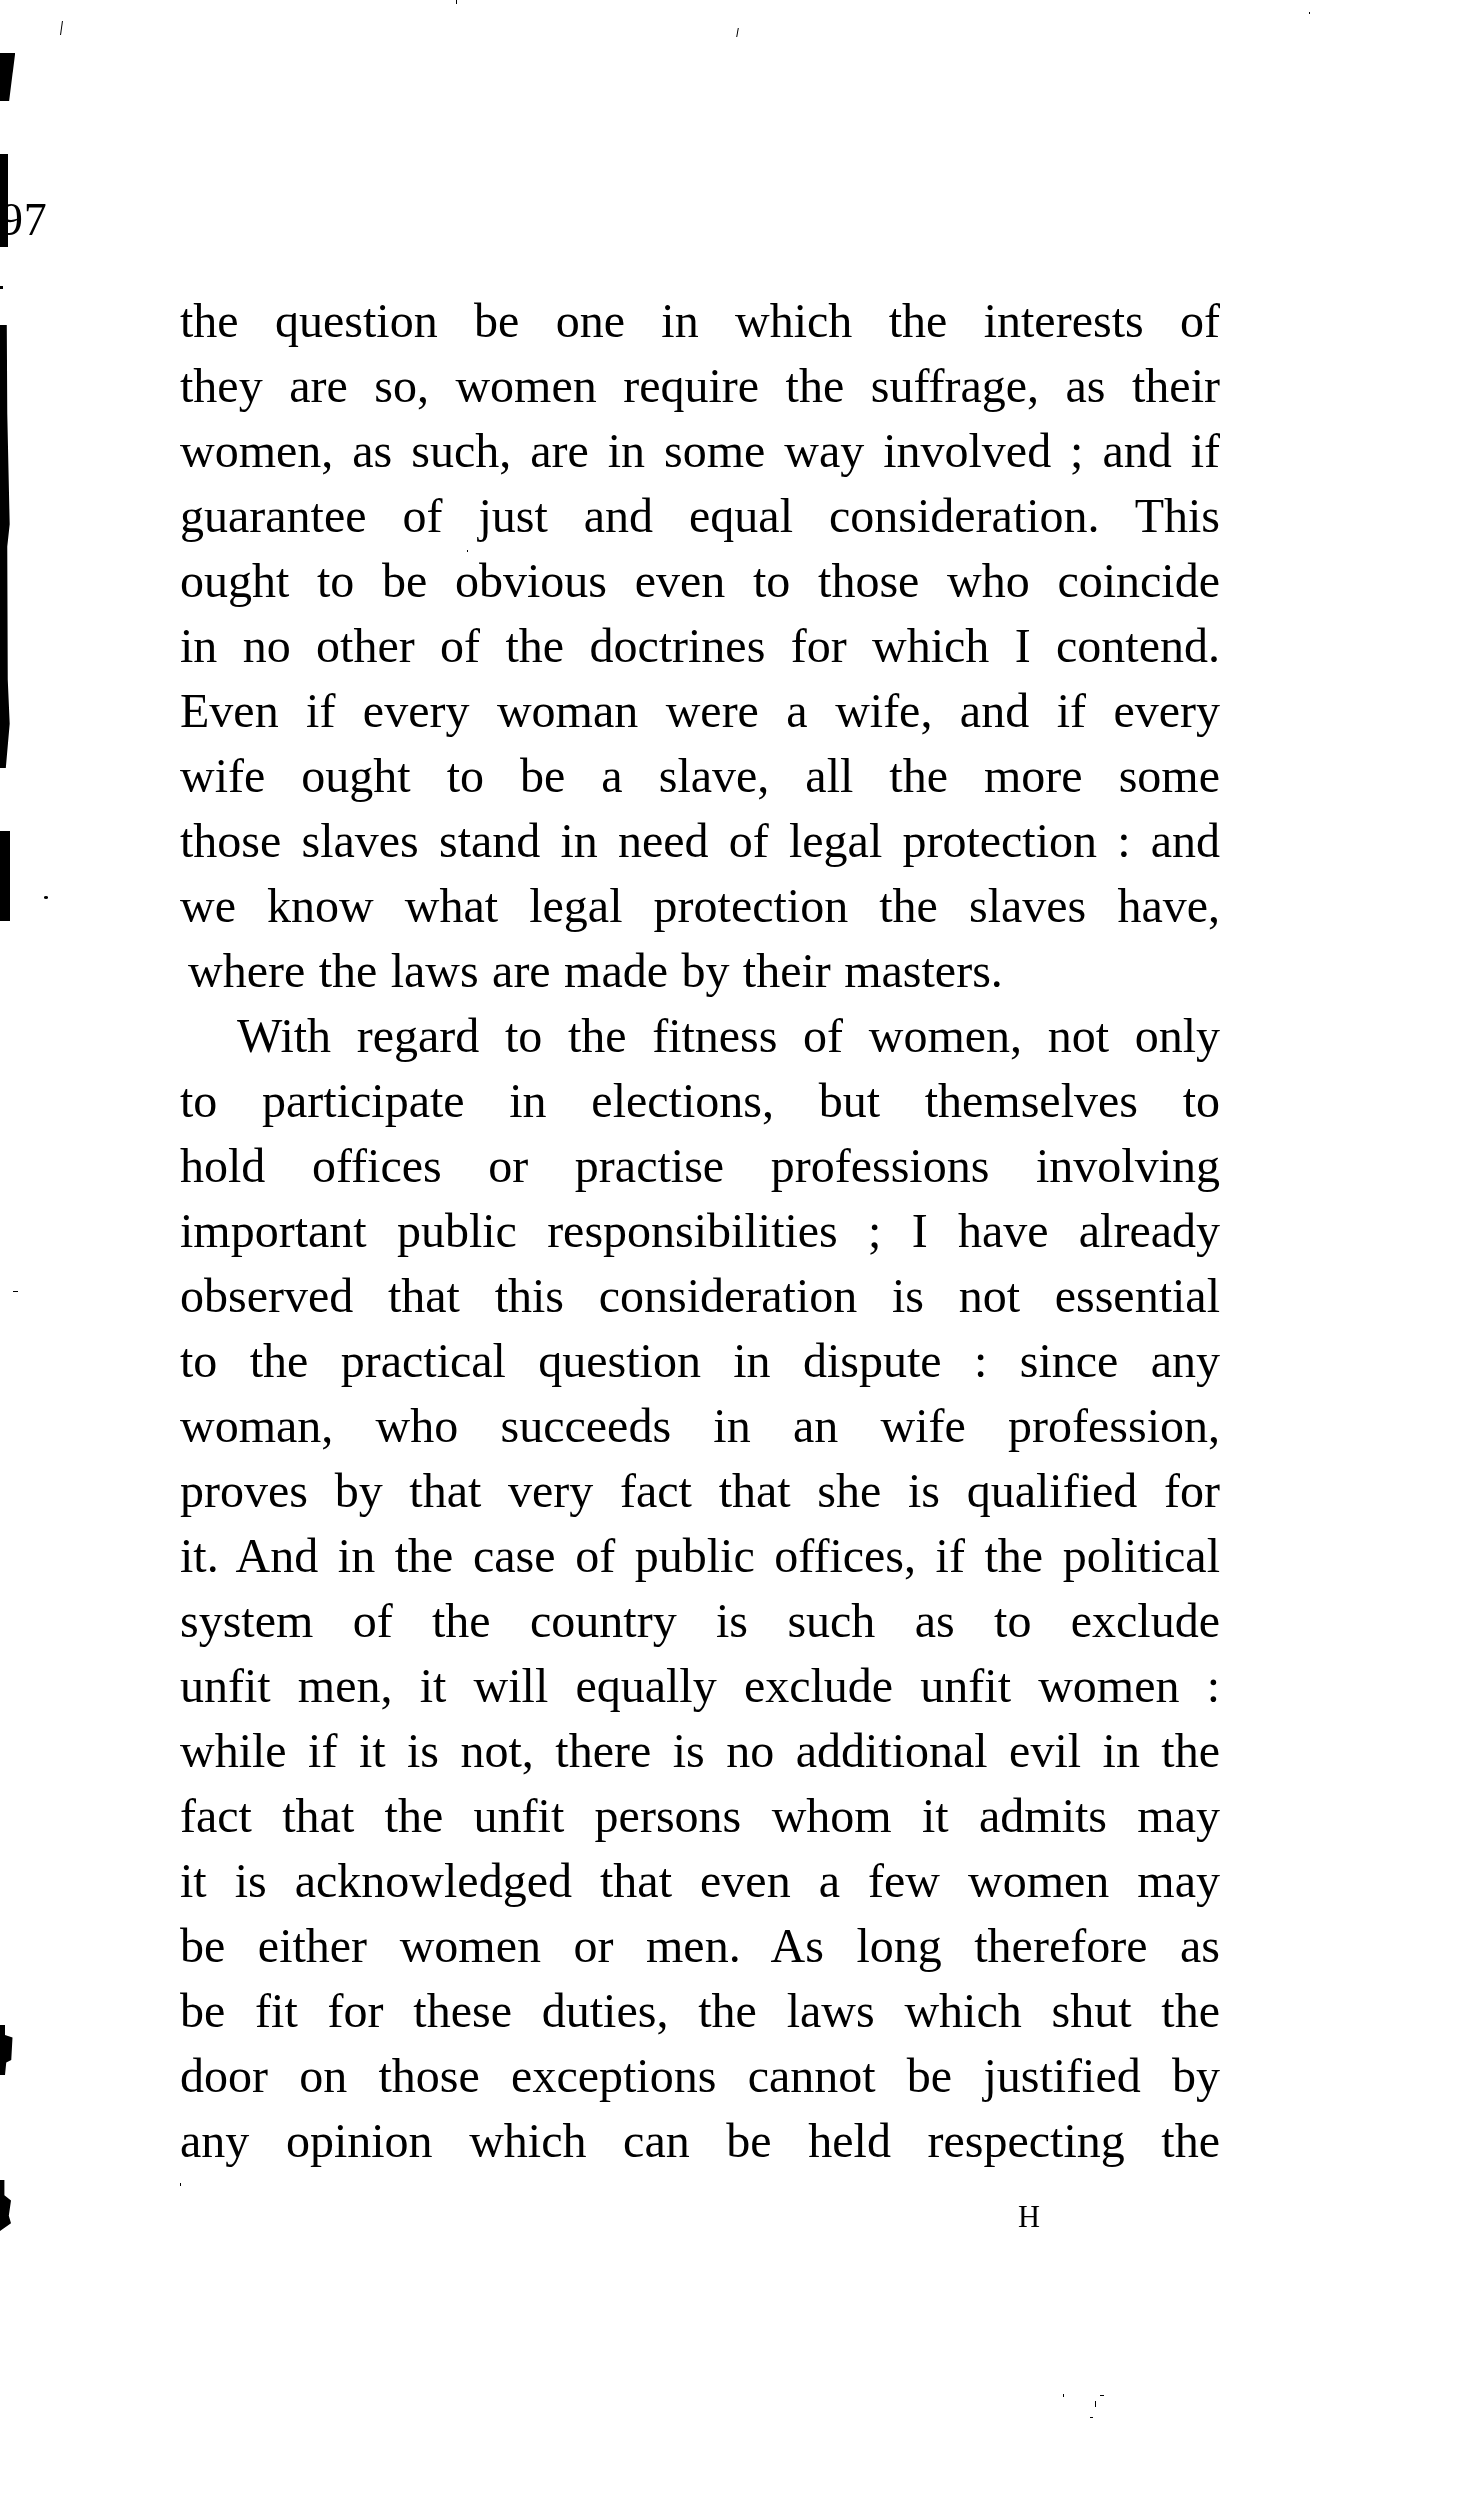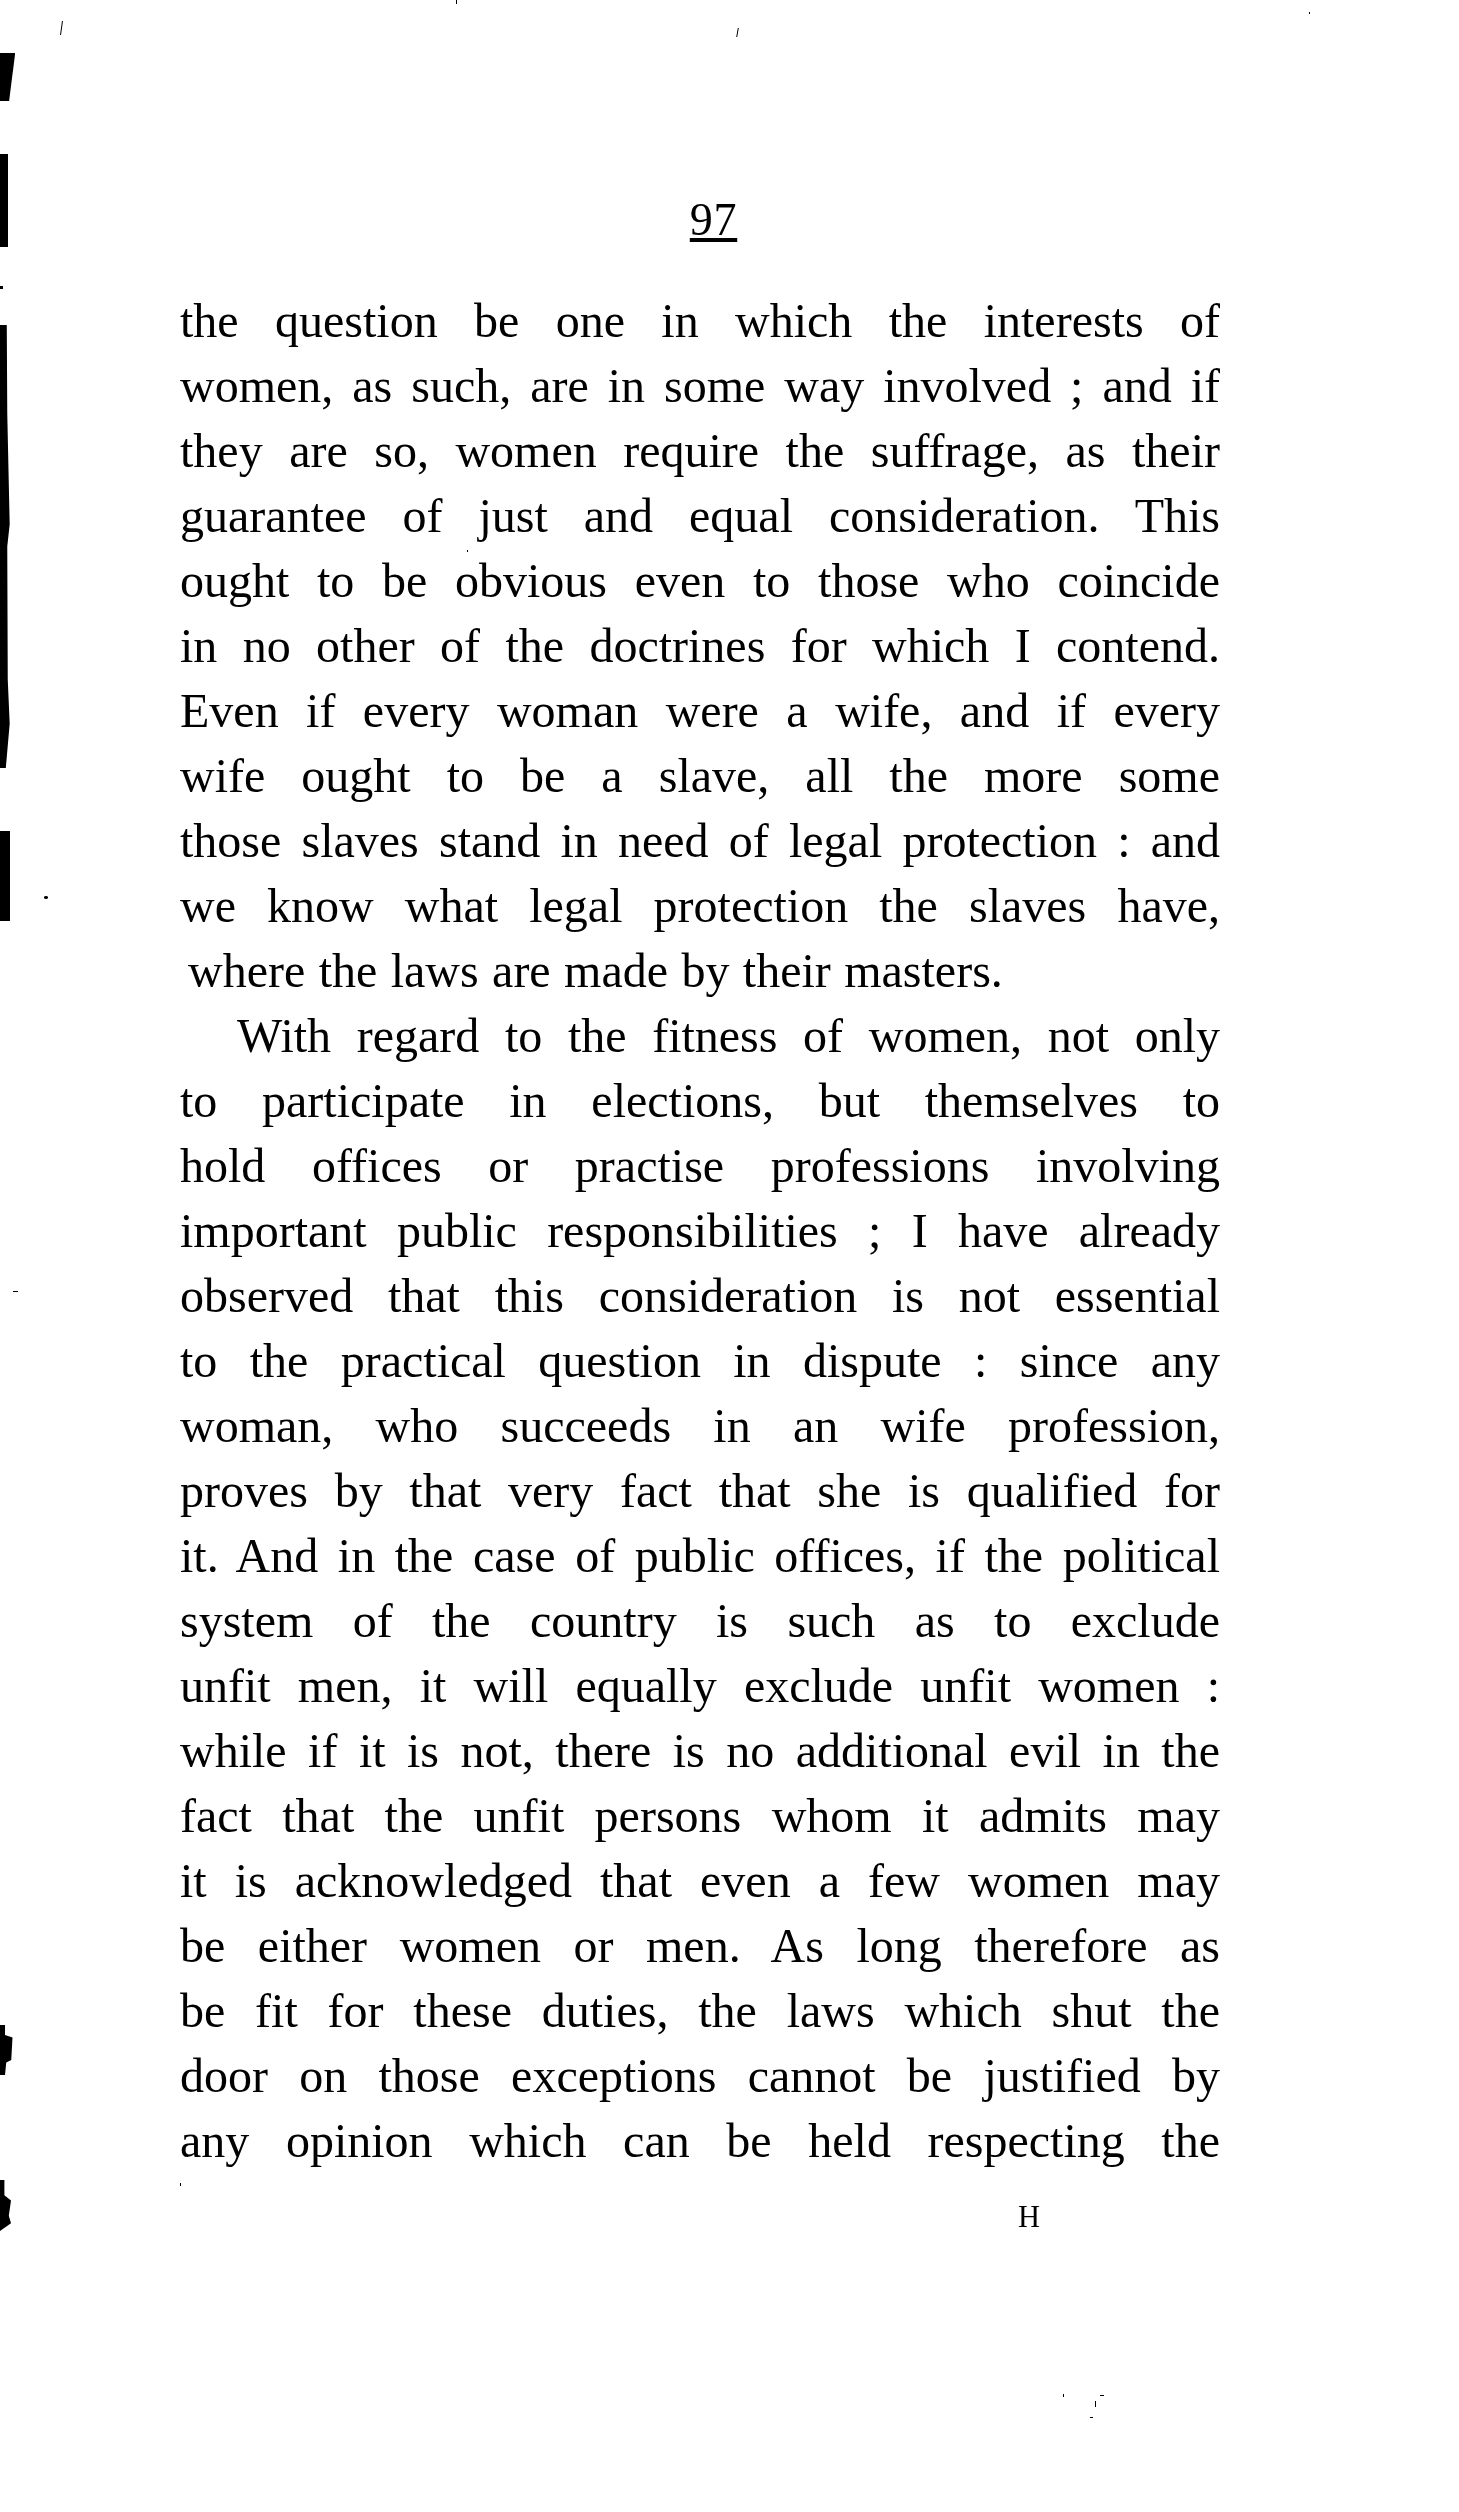--- a/index.html
+++ b/index.html
@@ -17,28 +17,27 @@
     }
     .page {
       position: absolute;
       left: 0; top: 0;
       width: 1459px;
       height: 2512px;
       background: #ffffff;
     }
     .page-number {
       position: absolute;
-      left: 17px;
+      left: 0;
       width: 1393px;
       top: 197px;
-      text-align: center;
+      text-align: left;
       font-size: 46px;
       line-height: 46px;
       letter-spacing: 0.7px;
-      text-decoration: underline;
     }
     .text-block {
       position: absolute;
       left: 180px;
       top: 288px;
       width: 1040px;
     }
     .line {
       display: block;
       height: 65px;
@@ -90,22 +89,22 @@
   <div class="mark" style="left:1063px;top:2394px;width:1.4px;height:2.8px;"></div>
   <div class="mark" style="left:1100px;top:2395px;width:3.5px;height:1.4px;"></div>
   <div class="mark" style="left:1095px;top:2401px;width:1.4px;height:6.2px;"></div>
   <div class="mark" style="left:1090px;top:2417px;width:2.8px;height:1.4px;"></div>
 
   <div class="page-number">97</div>
 
   <div class="text-block">
     <div>
       <span class="line">the question be one in which the interests of</span>
+      <span class="line">they are so, women require the suffrage, as their</span>
       <span class="line">women, as such, are in some way involved ; and if</span>
-      <span class="line">they are so, women require the suffrage, as their</span>
       <span class="line">guarantee of just and equal consideration. This</span>
       <span class="line">ought to be obvious even to those who coincide</span>
       <span class="line">in no other of the doctrines for which I contend.</span>
       <span class="line">Even if every woman were a wife, and if every</span>
       <span class="line">wife ought to be a slave, all the more some</span>
       <span class="line">those slaves stand in need of legal protection : and</span>
       <span class="line">we know what legal protection the slaves have,</span>
       <span class="line last">where the laws are made by their masters.</span>
     </div>
     <div>

